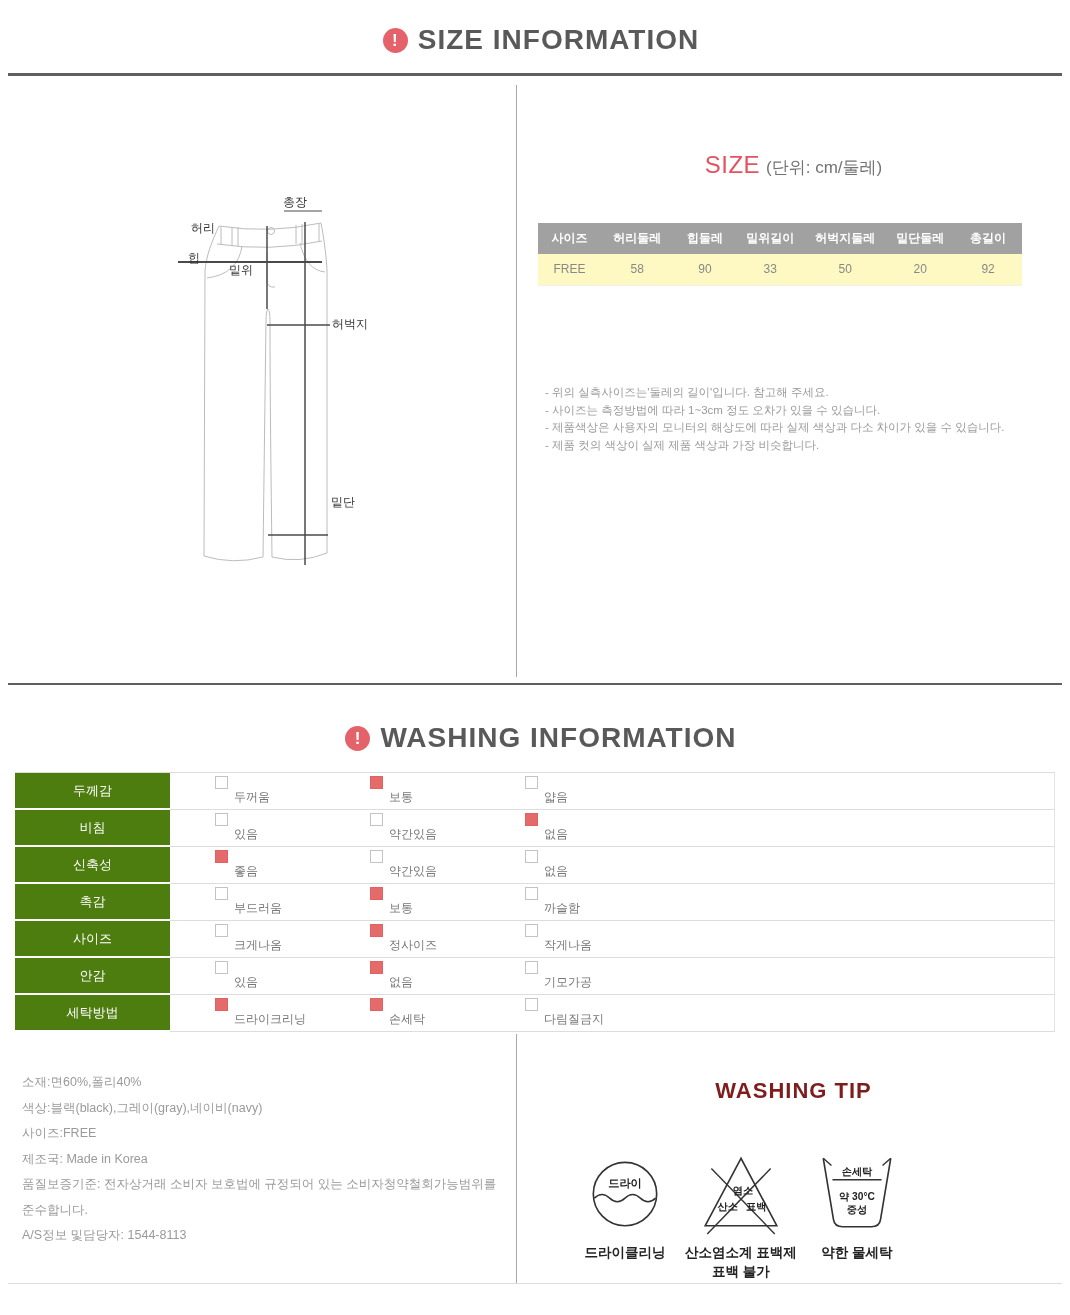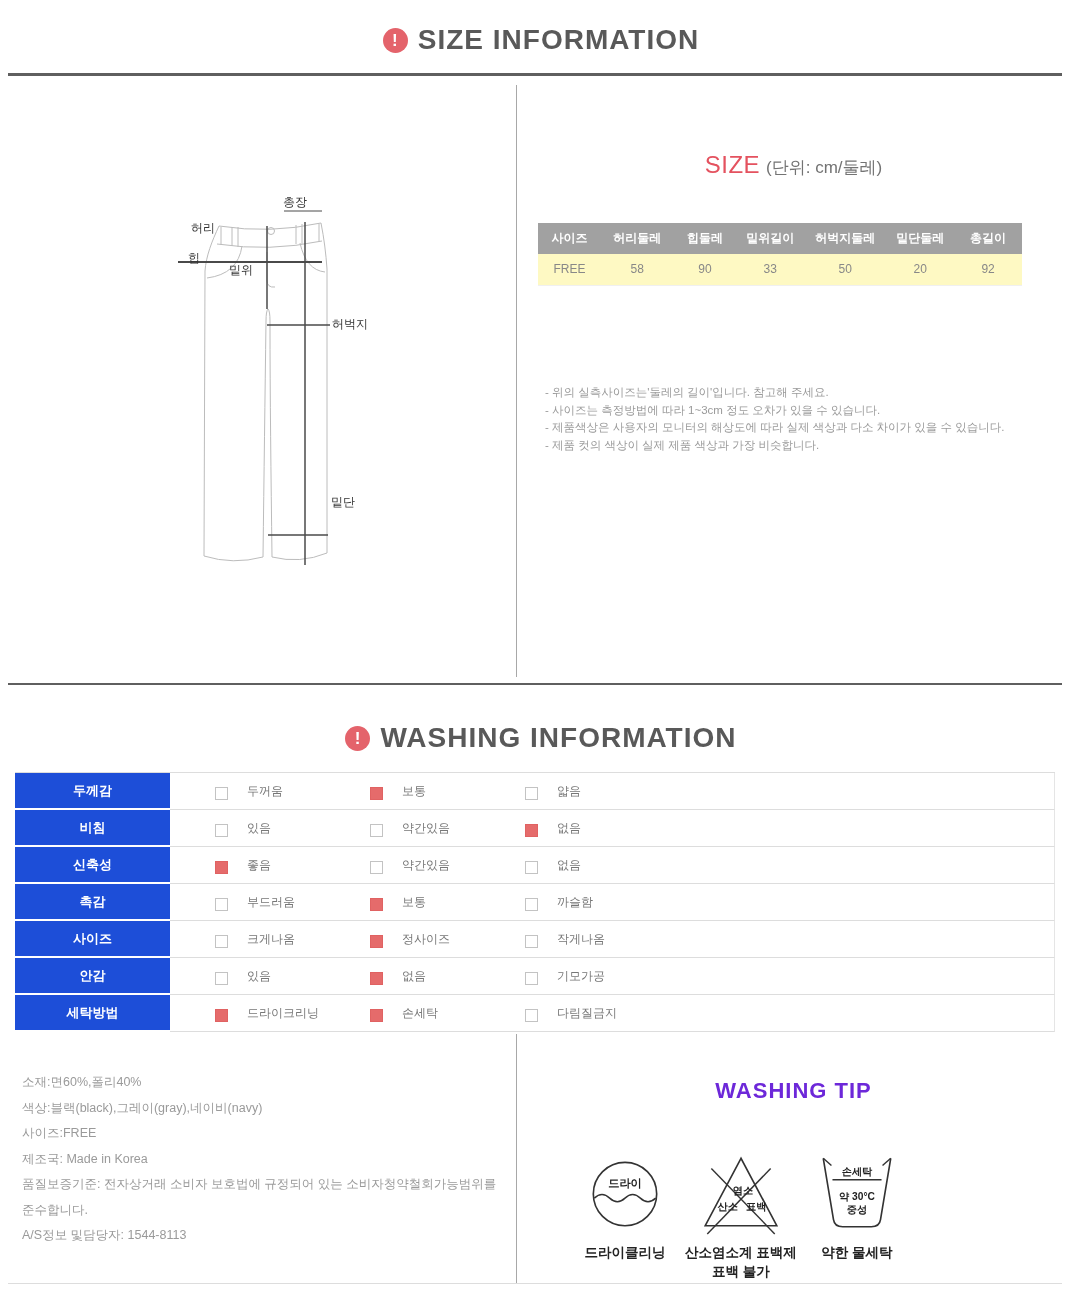--- a/index.html
+++ b/index.html
@@ -29,36 +29,36 @@
   #size-heading .unit { color:#737373; font-size:17px; margin-left:6px; }
   #size-table { position:absolute; top:147px; left:21px; width:484px; border-collapse:collapse; table-layout:fixed; }
   #size-table th { background:#a1a1a1; color:#fff; font-size:12px; font-weight:bold; height:31px; text-align:center; }
   #size-table td { background:#fef9c3; color:#888; font-size:12px; height:31px; text-align:center; border-bottom:1px solid #f0f0f0; }
   #size-notes { position:absolute; top:308px; left:28px; width:510px;
                 font-size:11.5px; color:#9a9a9a; line-height:17.5px; }
 
   
   #detail-table { position:absolute; top:772px; left:15px; width:1040px; border-top:1px solid #ddd; }
   .detail-row { display:flex; height:37px; }
-  .detail-label { width:155px; background:#1d4ed8; color:#fff; font-size:13px; font-weight:bold;
+  .detail-label { width:155px; background:#4d7c0f; color:#fff; font-size:13px; font-weight:normal;
                   display:flex; align-items:center; justify-content:center; border-bottom:2px solid #fff; }
   .detail-options { flex:1; display:flex; align-items:center; padding-left:45px;
                     border-bottom:1px solid #ddd; border-right:1px solid #e5e5e5; }
-  .opt { width:155px; display:flex; align-items:flex-end; }
+  .opt { width:155px; display:flex; align-items:flex-start;flex-direction:column; }
   .opt-box { width:13px; height:13px; border:1px solid #c3c3c3; background:#fff; flex:0 0 13px; }
   .opt-box.checked { background:#e56b6b; border-color:#e06262; }
   .opt-text { margin-left:19px; font-size:12px; color:#777; white-space:nowrap; }
 
   
   #bottom-section { position:absolute; top:1034px; left:0; width:1070px; height:249px; }
   #product-info { position:absolute; top:36px; left:22px; width:486px;
                   font-size:12.5px; color:#9a9a9a; line-height:25.5px; }
   #washing { position:absolute; top:0; left:517px; width:553px; height:249px; }
   #washing-title { position:absolute; top:44px; left:0; width:100%; text-align:center;
-                   color:#6d28d9; font-size:22px; font-weight:bold; letter-spacing:1px; }
+                   color:#7f1d1d; font-size:22px; font-weight:bold; letter-spacing:1px; }
   #washing-icons { position:absolute; top:112px; left:50px; width:440px; display:flex; }
   .wash-item { width:116px; text-align:center; }
   .wash-caption { font-size:13.5px; font-weight:bold; color:#222; line-height:17px; margin-top:2px; white-space:nowrap; }
   .bottom-rule { position:absolute; top:249px; left:8px; width:1054px; height:1px; background:#ddd; }
 </style>
 </head>
 <body>
 
 <div id="page">
 

